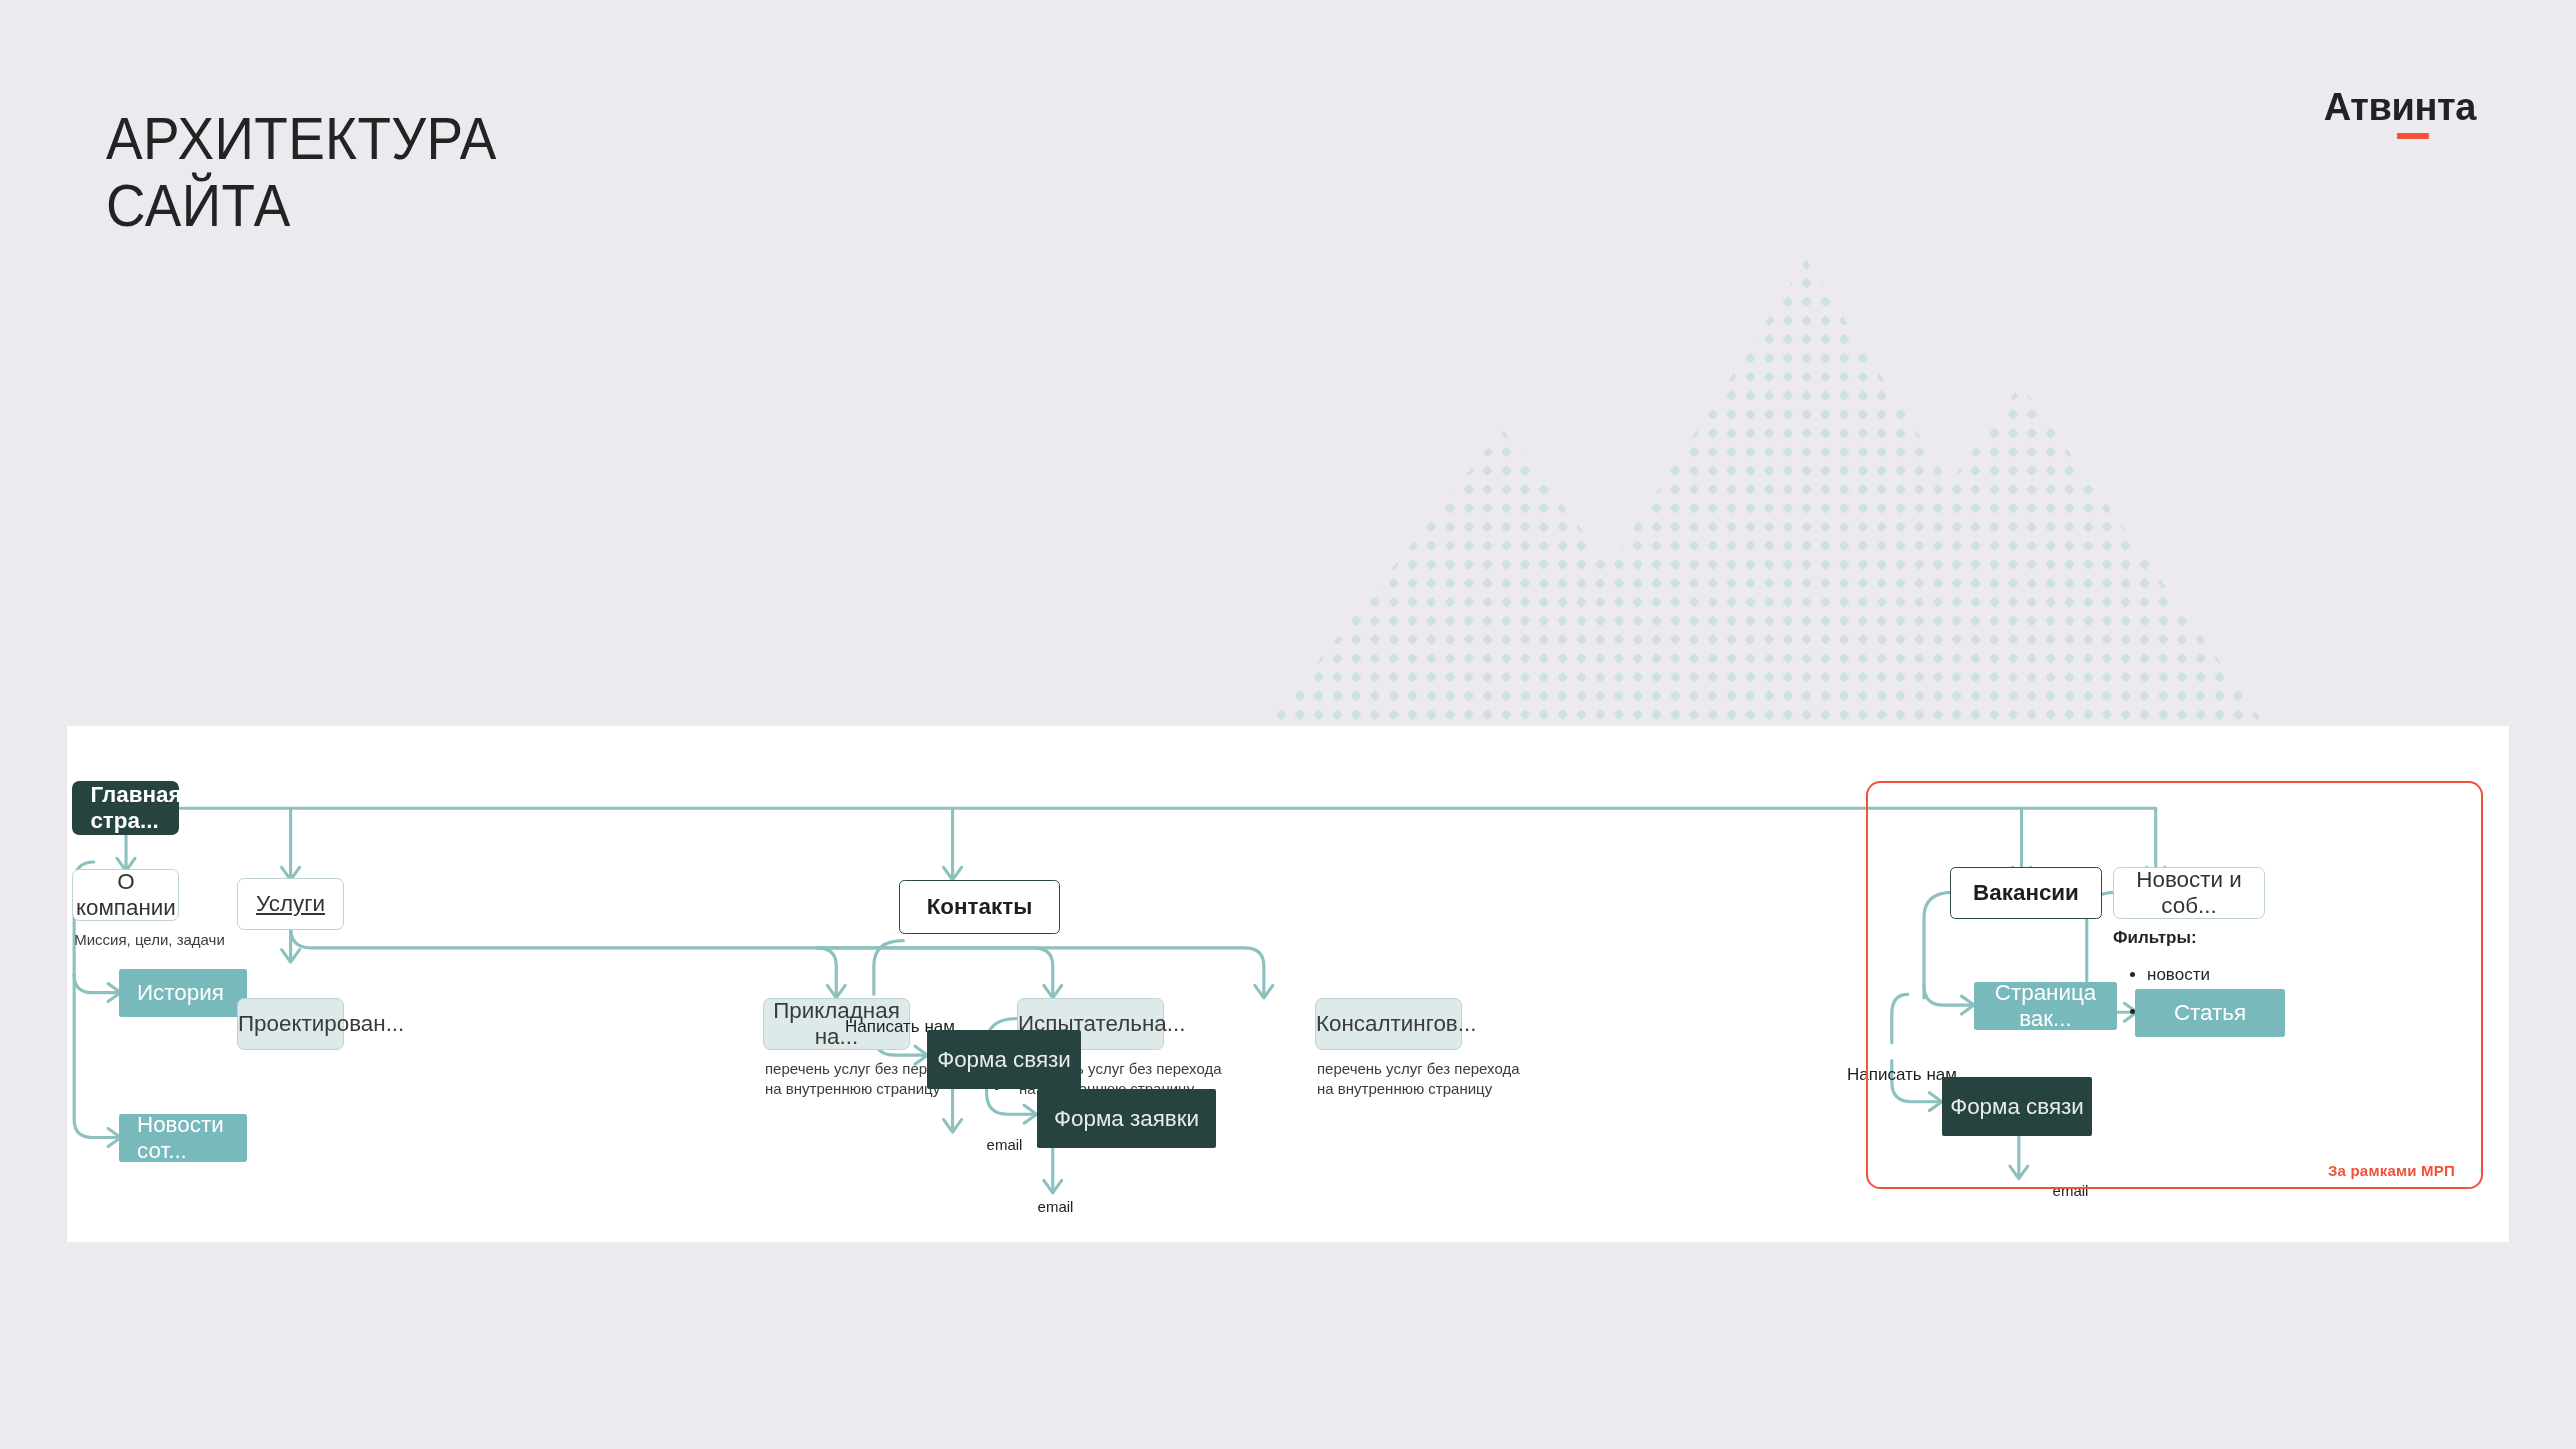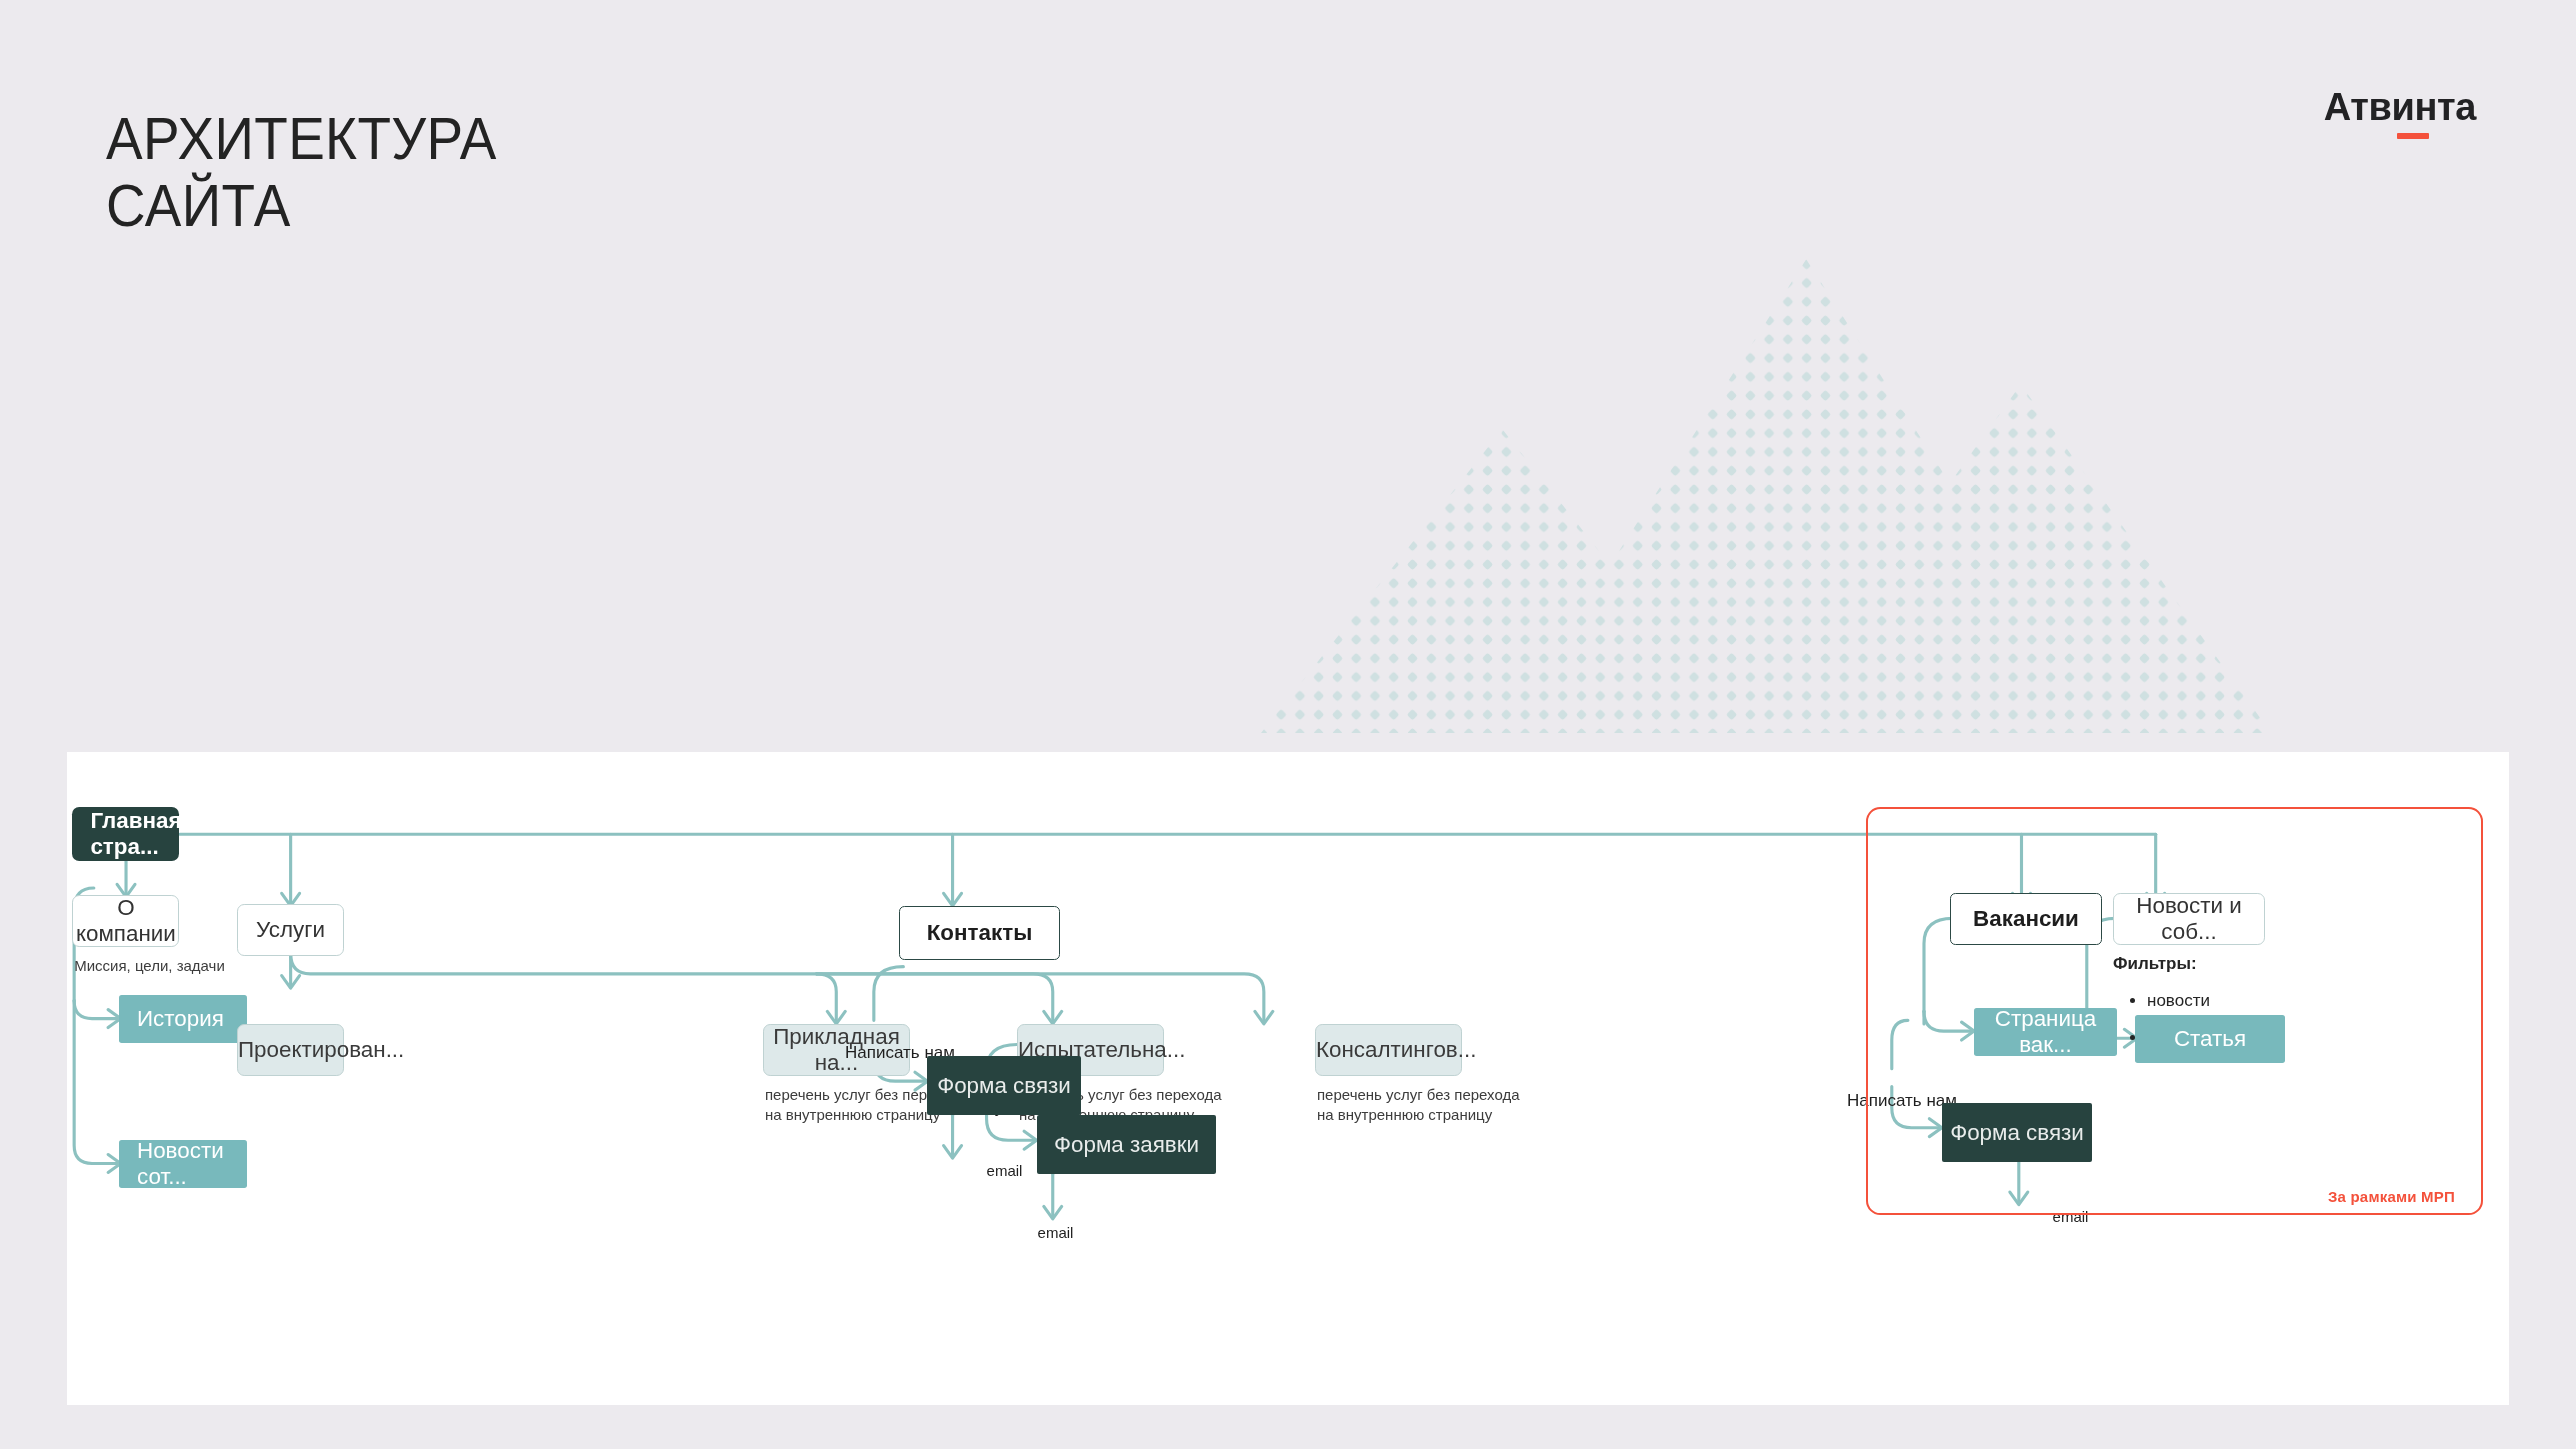--- a/index.html
+++ b/index.html
@@ -30,21 +30,21 @@
     font-size:38px;font-weight:700;color:#222224;letter-spacing:-0.4px;
   }
   .logo .logo-mark{position:relative;display:inline-block;}
   .logo .logo-underline{
     position:absolute;left:48%;bottom:-9.8px;width:32px;height:6.3px;
     background:#F4513B;border-radius:0.9px;
   }
 
   
   .card{
-    position:absolute;left:67px;top:752px;width:2442px;height:653px;
+    position:absolute;left:67px;top:726px;width:2442px;height:516px;
     background:#FFFFFF;
   }
 
   
   .wires{position:absolute;left:0;top:0;width:2442px;height:653px;}
 
   
   .node{
     position:absolute;
     display:flex;align-items:center;
@@ -227,21 +227,21 @@
     <div class="cap" style="left:7.2px;top:204px;width:206px;">Миссия, цели, задачи</div>
 
     <div class="node n-teal" style="left:52px;top:243px;width:128px;height:48px;">
       <span>История</span>
     </div>
 
     <div class="node n-teal" style="left:52px;top:388px;width:128px;height:48px;">
       <span>Новости сот...</span>
     </div>
 
-    <div class="node n-page" style="left:170px;top:152px;width:107px;height:52px;">
+    <div class="node n-page" style="left:170px;top:152px;width:107px;height:52px;text-decoration:underline;">
       <span>Услуги</span>
     </div>
 
     <div class="node n-service n-center" style="left:170px;top:272px;width:107px;height:52px;">
       <span>Проектирован...</span>
     </div>
 
     <div class="node n-service n-center" style="left:696px;top:272px;width:147px;height:52px;">
       <span>Прикладная на...</span>
     </div>

